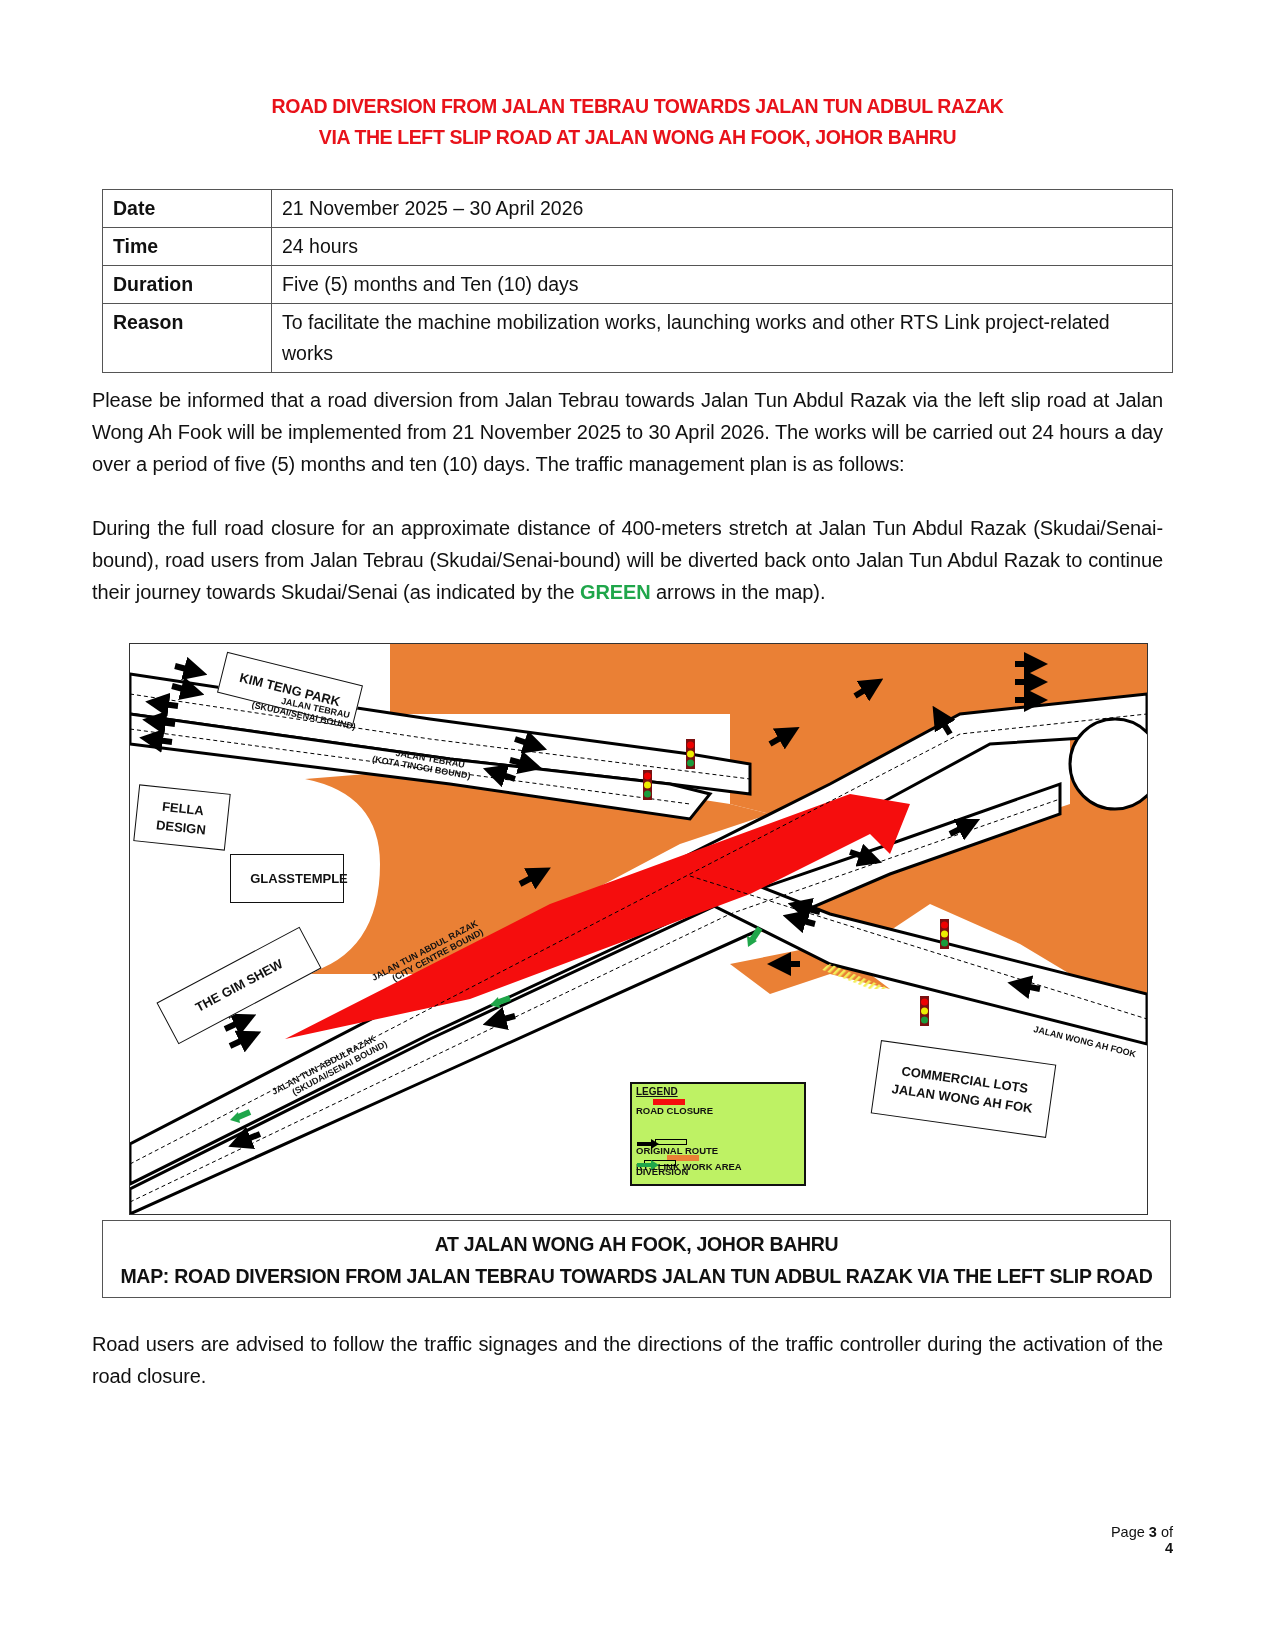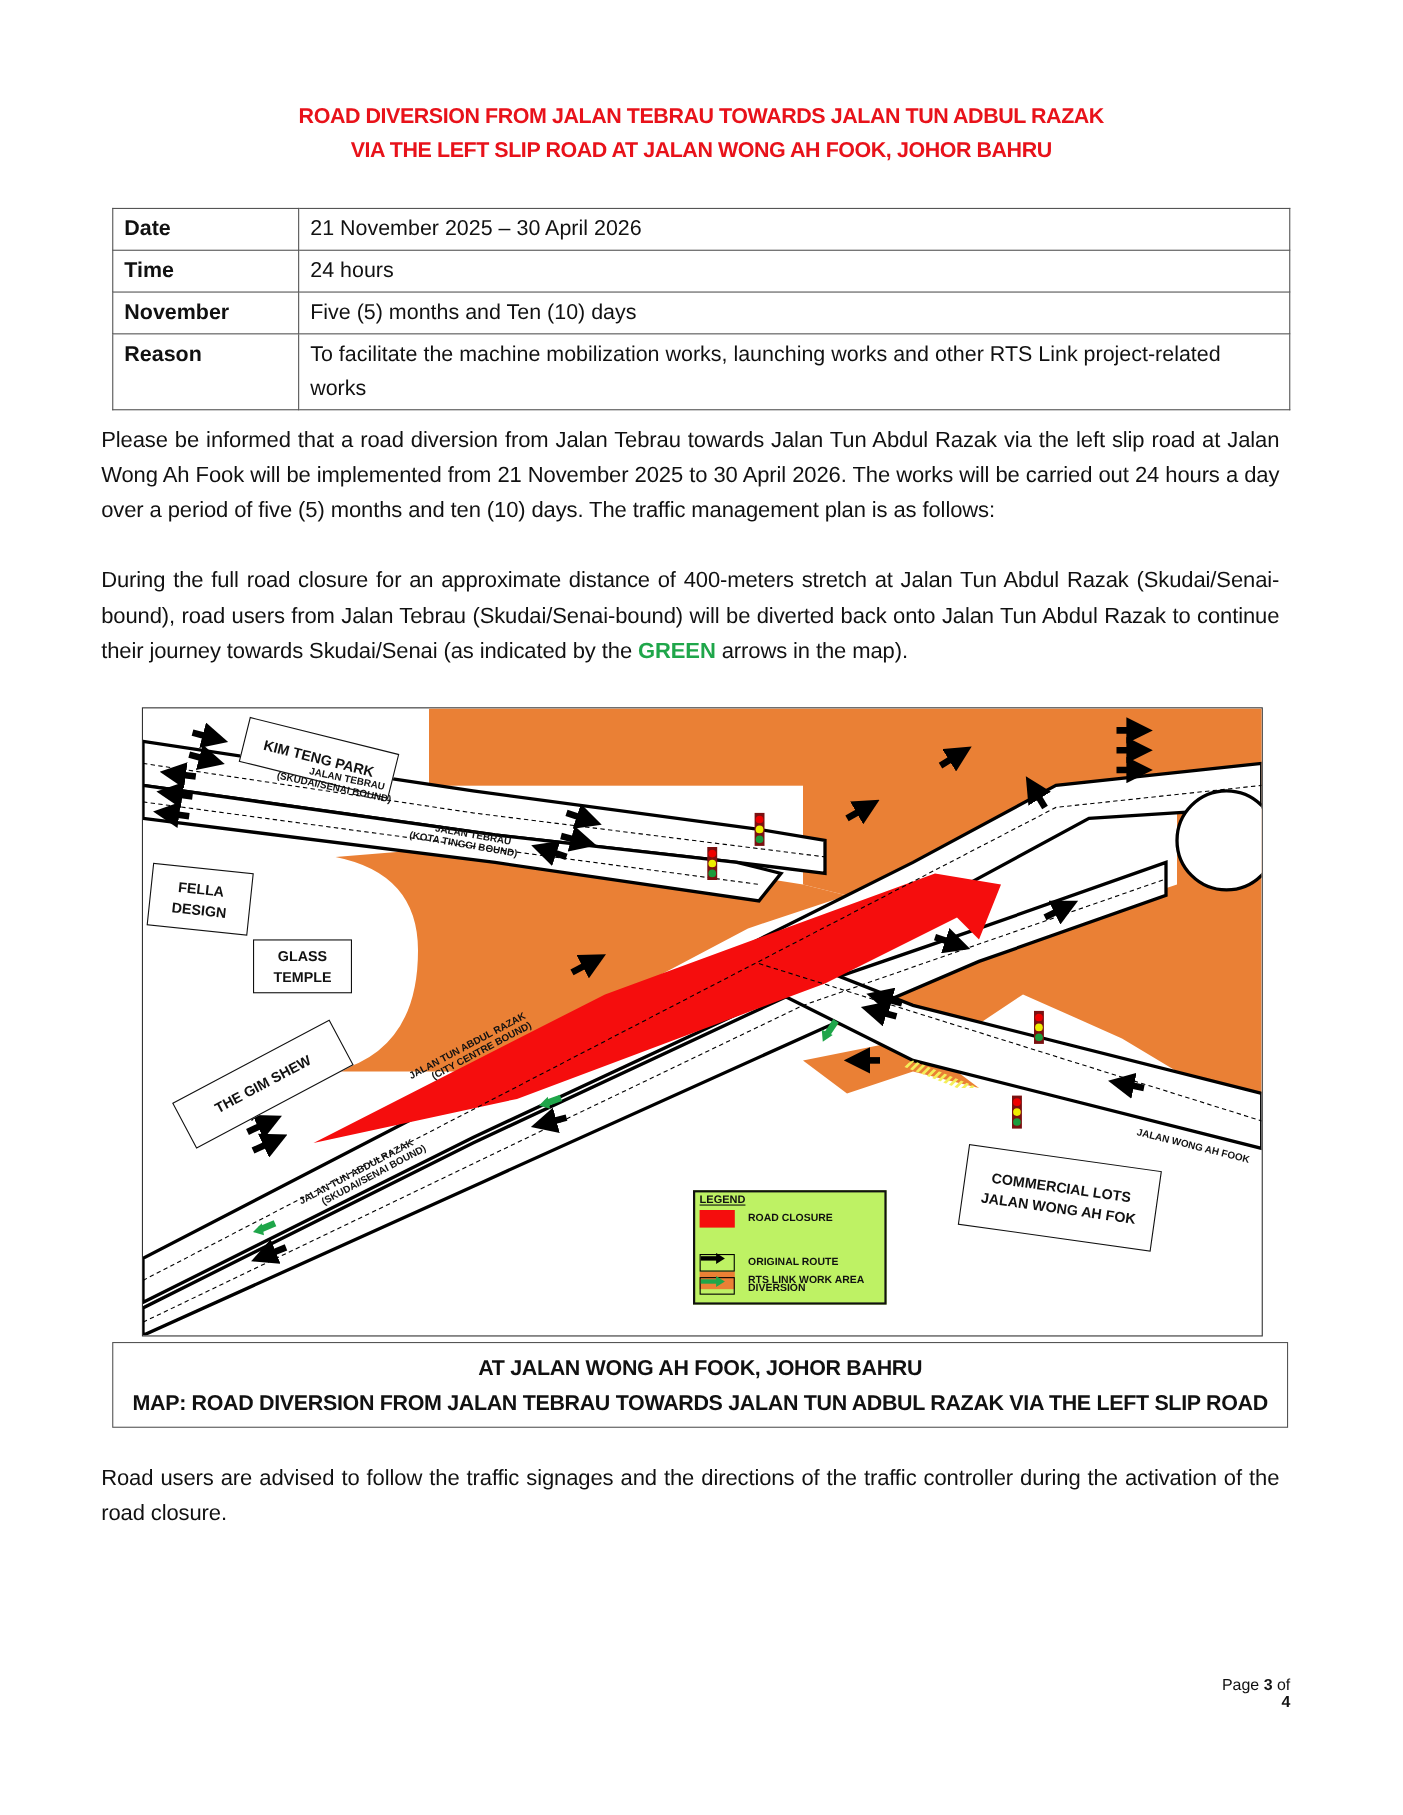--- a/index.html
+++ b/index.html
@@ -11,21 +11,21 @@
   table.info td.k{width:148px;font-weight:bold;}
   .para{position:absolute;left:92px;width:1071px;font-size:20px;line-height:32px;text-align:justify;letter-spacing:-0.1px;}
   .p1{top:384px;} .p2{top:512px;}
   .green{color:#1fa64a;font-weight:bold;}
   .map{position:absolute;left:129px;top:643px;width:1017px;height:570px;border:1.5px solid #333;overflow:hidden;background:#fff;}
   .map svg{position:absolute;left:0;top:0;}
   .lbl{position:absolute;font-weight:bold;color:#111;white-space:nowrap;transform-origin:left top;}
   .bldg{position:absolute;border:1.5px solid #111;background:#fff;font-weight:bold;font-size:13px;text-align:center;display:flex;align-items:center;justify-content:center;line-height:19px;transform-origin:center;}
   .legend{position:absolute;left:500px;top:438px;width:172px;height:100px;border:2px solid #111;background:#bef264;font-size:9.5px;font-weight:bold;}
   .legend .lt{position:absolute;left:4px;top:2px;text-decoration:underline;font-size:10px;}
-  .legend .row{position:absolute;left:4px;height:17px;display:flex;align-items:center;}
+  .legend .row{position:absolute;left:4px;height:17px;display:flex;align-items:center;flex-direction:column;}
   .legend .sw{width:32px;height:16px;margin-right:12px;box-sizing:border-box;display:flex;align-items:center;justify-content:center;}
   .caption{position:absolute;left:102px;top:1220px;width:1069px;height:78px;border:1.5px solid #555;text-align:center;font-weight:bold;font-size:19.5px;line-height:32px;padding-top:7px;box-sizing:border-box;letter-spacing:-0.3px;}
   .p3{top:1328px;}
   .pagenum{position:absolute;left:1100px;top:1524px;width:73px;text-align:right;font-size:14.5px;}
 </style>
 </head>
 <body>
 
 <div class="title t1">ROAD DIVERSION FROM JALAN TEBRAU TOWARDS JALAN TUN ADBUL RAZAK</div>
 <div class="title t2">VIA THE LEFT SLIP ROAD AT JALAN WONG AH FOOK, JOHOR BAHRU</div>
@@ -34,21 +34,21 @@
   <tbody>
       <tr>
     <td class="k">Date</td>
     <td>21 November 2025 – 30 April 2026</td>
   </tr>
   <tr>
     <td class="k">Time</td>
     <td>24 hours</td>
   </tr>
   <tr>
-    <td class="k">November</td>
+    <td class="k">Duration</td>
     <td>Five (5) months and Ten (10) days</td>
   </tr>
   <tr>
     <td class="k">Reason</td>
     <td>To facilitate the machine mobilization works, launching works and other RTS Link project-related works</td>
   </tr>
 </tbody>
   </table>
 
 <div class="para p1">Please be informed that a road diversion from Jalan Tebrau towards Jalan Tun Abdul Razak via the left slip road at Jalan Wong Ah Fook will be implemented from 21 November 2025 to 30 April 2026. The works will be carried out 24 hours a day over a period of five (5) months and ten (10) days. The traffic management plan is as follows:</div>
@@ -153,21 +153,21 @@
         <circle cx="794.5" cy="367" r="3.5" fill="#ee0"></circle>
         <circle cx="794.5" cy="376" r="3.5" fill="#1a9c3c"></circle>
     </g>
   </svg>
 
   <div class="bldg" style="left:90px;top:24px;width:138px;height:40px;transform:rotate(14deg);">KIM TENG PARK</div>
   <div class="bldg" style="left:6px;top:145px;width:90px;height:55px;flex-direction:column;transform:rotate(6deg);">
       <span>FELLA</span>
       <span>DESIGN</span>
     </div>
-  <div class="bldg" style="left:100px;top:210px;width:88px;height:47px;flex-direction:column;">
+  <div class="bldg" style="left:100px;top:210px;width:88px;height:47px;flex-direction:row;padding-left:24px;">
       <span>GLASS</span>
       <span>TEMPLE</span>
     </div>
   <div class="bldg" style="left:28px;top:318px;width:160px;height:45px;transform:rotate(-28deg);">THE GIM SHEW</div>
   <div class="bldg" style="left:745px;top:408px;width:175px;height:72px;flex-direction:column;transform:rotate(8deg);">
       <span>COMMERCIAL LOTS</span>
       <span>JALAN WONG AH FOK</span>
     </div>
 
   <div class="lbl" style="left:125px;top:46px;font-size:9px;transform:rotate(12deg);">

